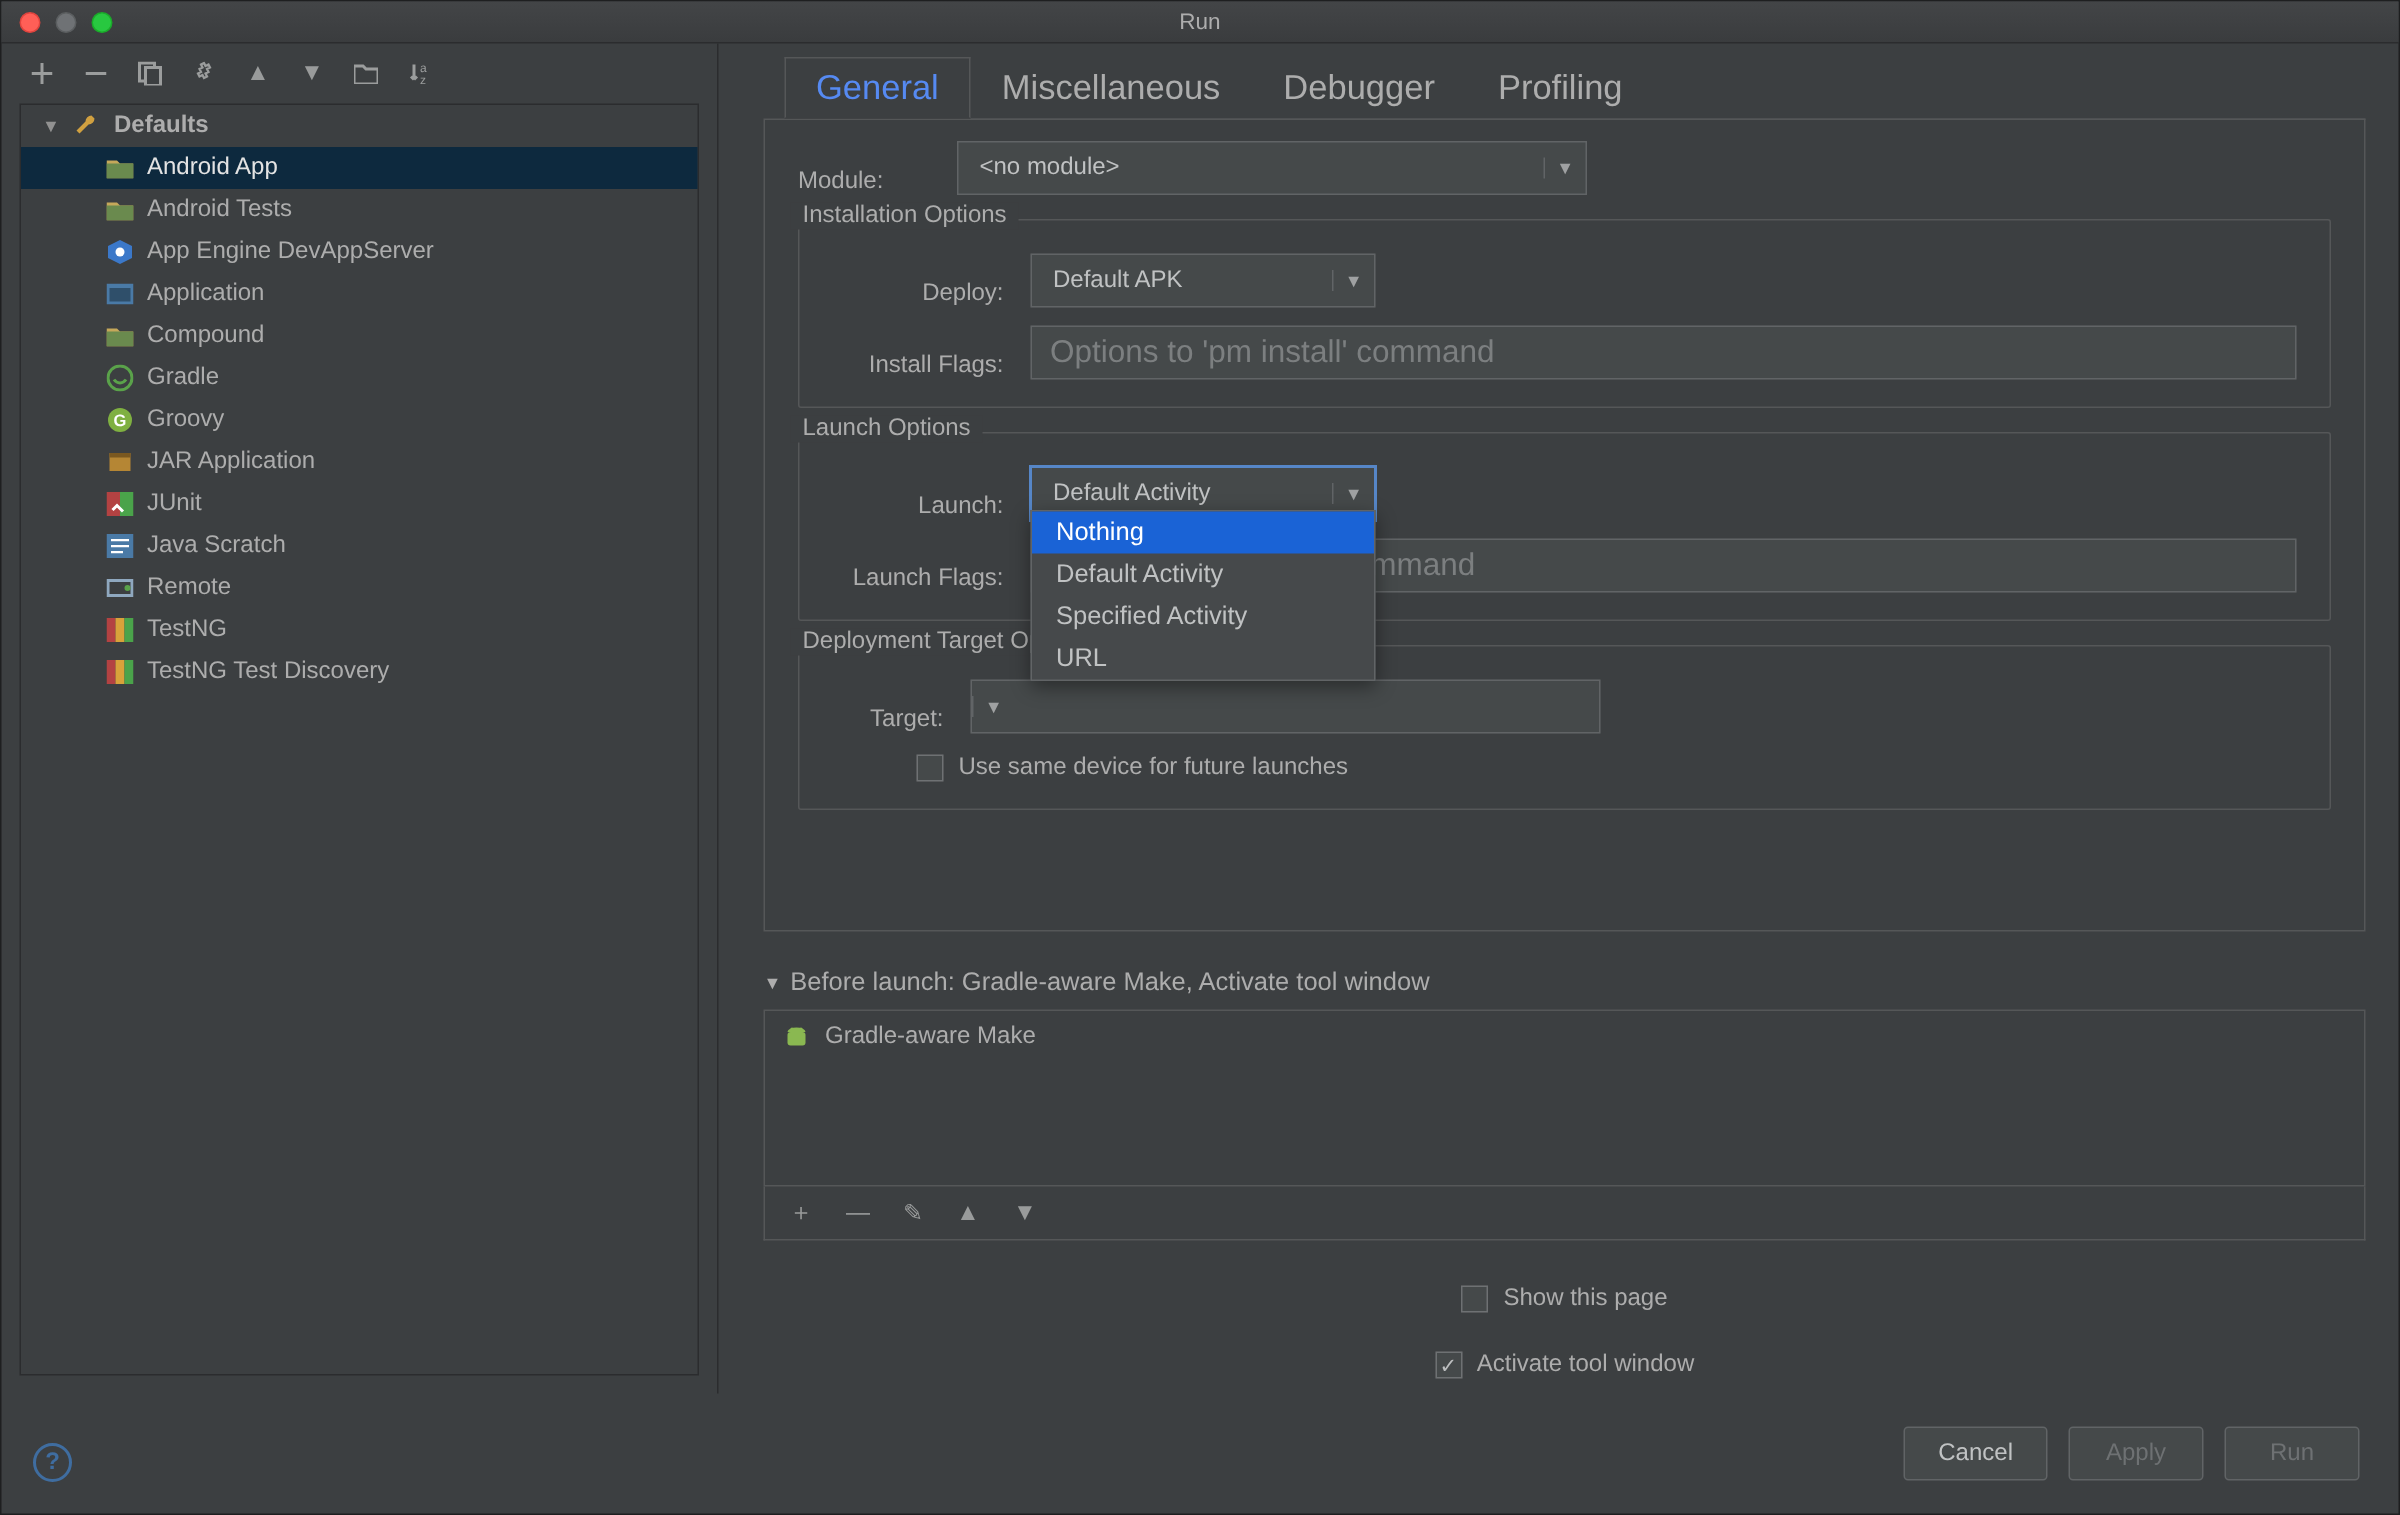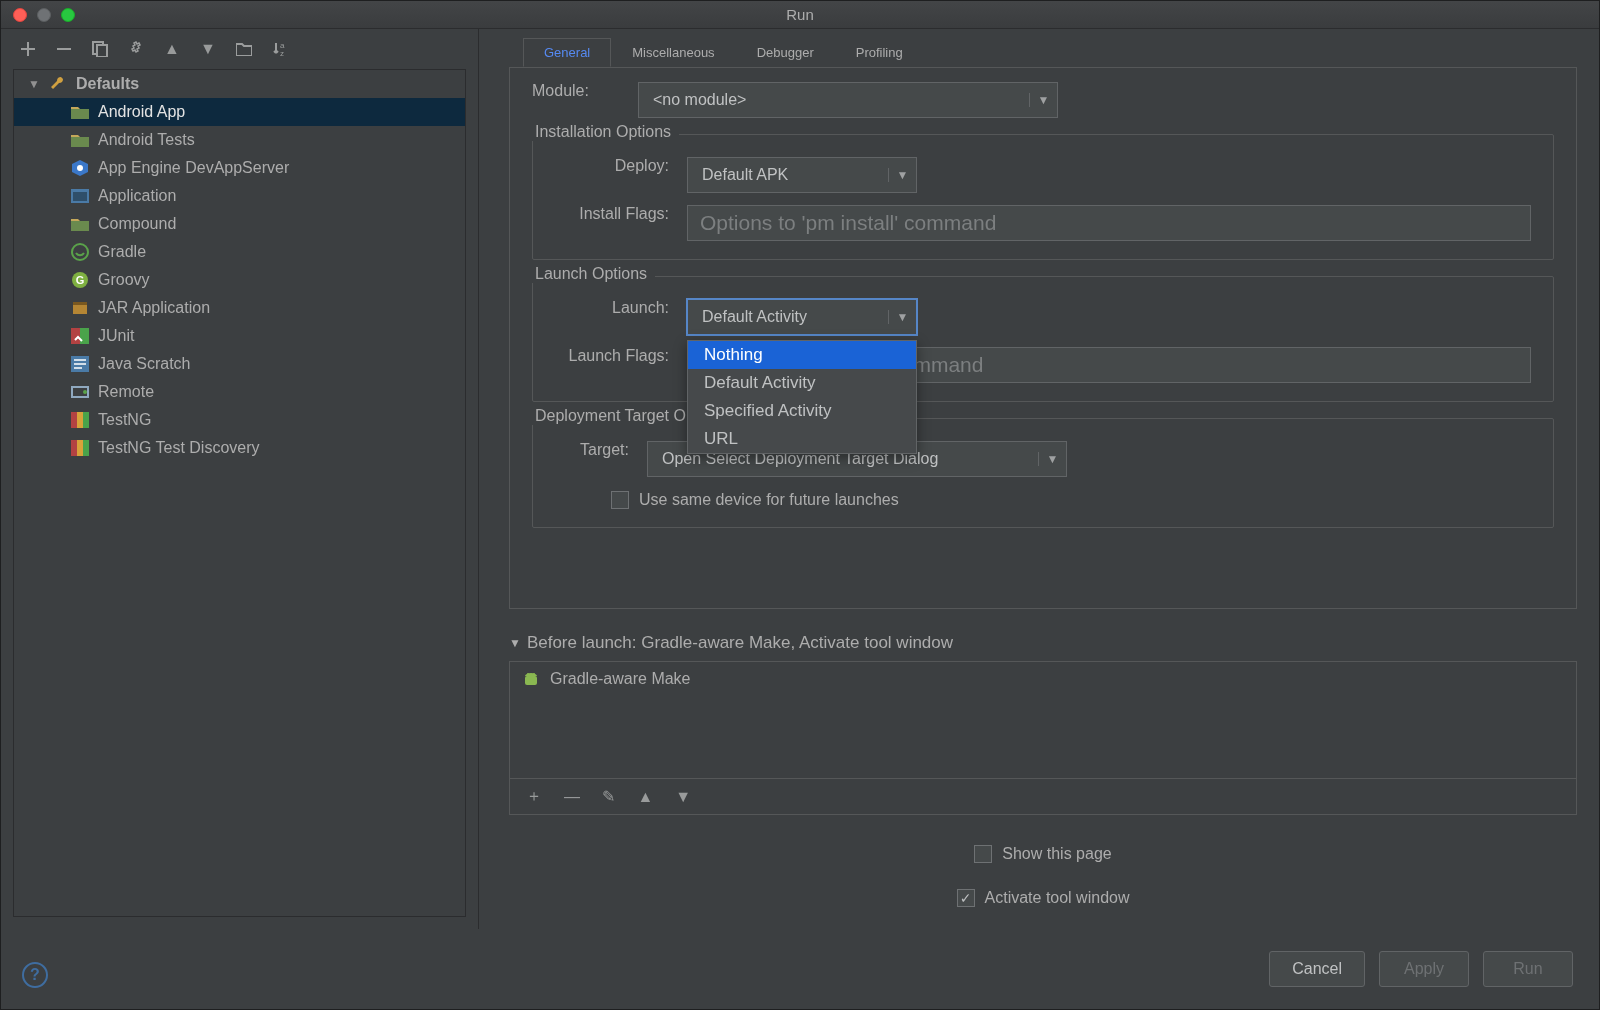--- a/index.html
+++ b/index.html
@@ -79,39 +79,39 @@
   .lbl { color:#adadad; }
 
   .right-pane { flex: 1; display: flex; flex-direction: column; padding: 8px 22px 0 30px; }
   .tabs { display:flex; border-bottom: 1px solid #555758; margin-left: 14px; position:relative; top: 1px;}
   .tab {
     padding: 6px 20px 6px 20px;
     color:#adadad;
     border: 1px solid transparent;
     border-bottom: none;
     cursor:pointer;
-    font-size: 13px;
+    font-size: 23px;
   }
   .tab.active {
     border-color: #555758;
     background: #3c3f41;
     border-bottom: 1px solid #3c3f41;
     color:#568af2;
     position: relative;
   }
 
   .form-panel {
     border: 1px solid #555758;
     padding: 14px 22px 80px 22px;
     display:flex;
     flex-direction:column;
     gap: 10px;
   }
 
-  .form-row { display:flex; align-items:flex-start; gap: 12px; }
+  .form-row { display:flex; align-items:flex-end; gap: 12px; }
   .form-row .fl { width: 94px; text-align:left; color:#adadad; }
 
   .combo {
     display:flex;
     align-items:center;
     background:#45494a;
     border:1px solid #616466;
     height:36px;
     color:#c0c2c3;
     cursor:pointer;
@@ -454,21 +454,20 @@
             <div class="indent-fl">Launch Flags:</div>
             <input class="text-input" placeholder="Options to 'am start' command" style="">
           </div>
         </div>
 
         <div class="group">
           <div class="group-legend">Deployment Target Options</div>
           <div class="form-row" style="margin-bottom:14px">
             <div class="indent-fl" style="width:80px;">Target:</div>
             <div class="combo" style="width:420px">
-              <div class="ctext">Open Select Deployment Target Dialog</div>
               <div class="carrow">▼</div>
             </div>
           </div>
           <div class="checkbox-row">
             <div class="checkbox"></div>
             <div>Use same device for future launches</div>
           </div>
         </div>
 
       </div>

